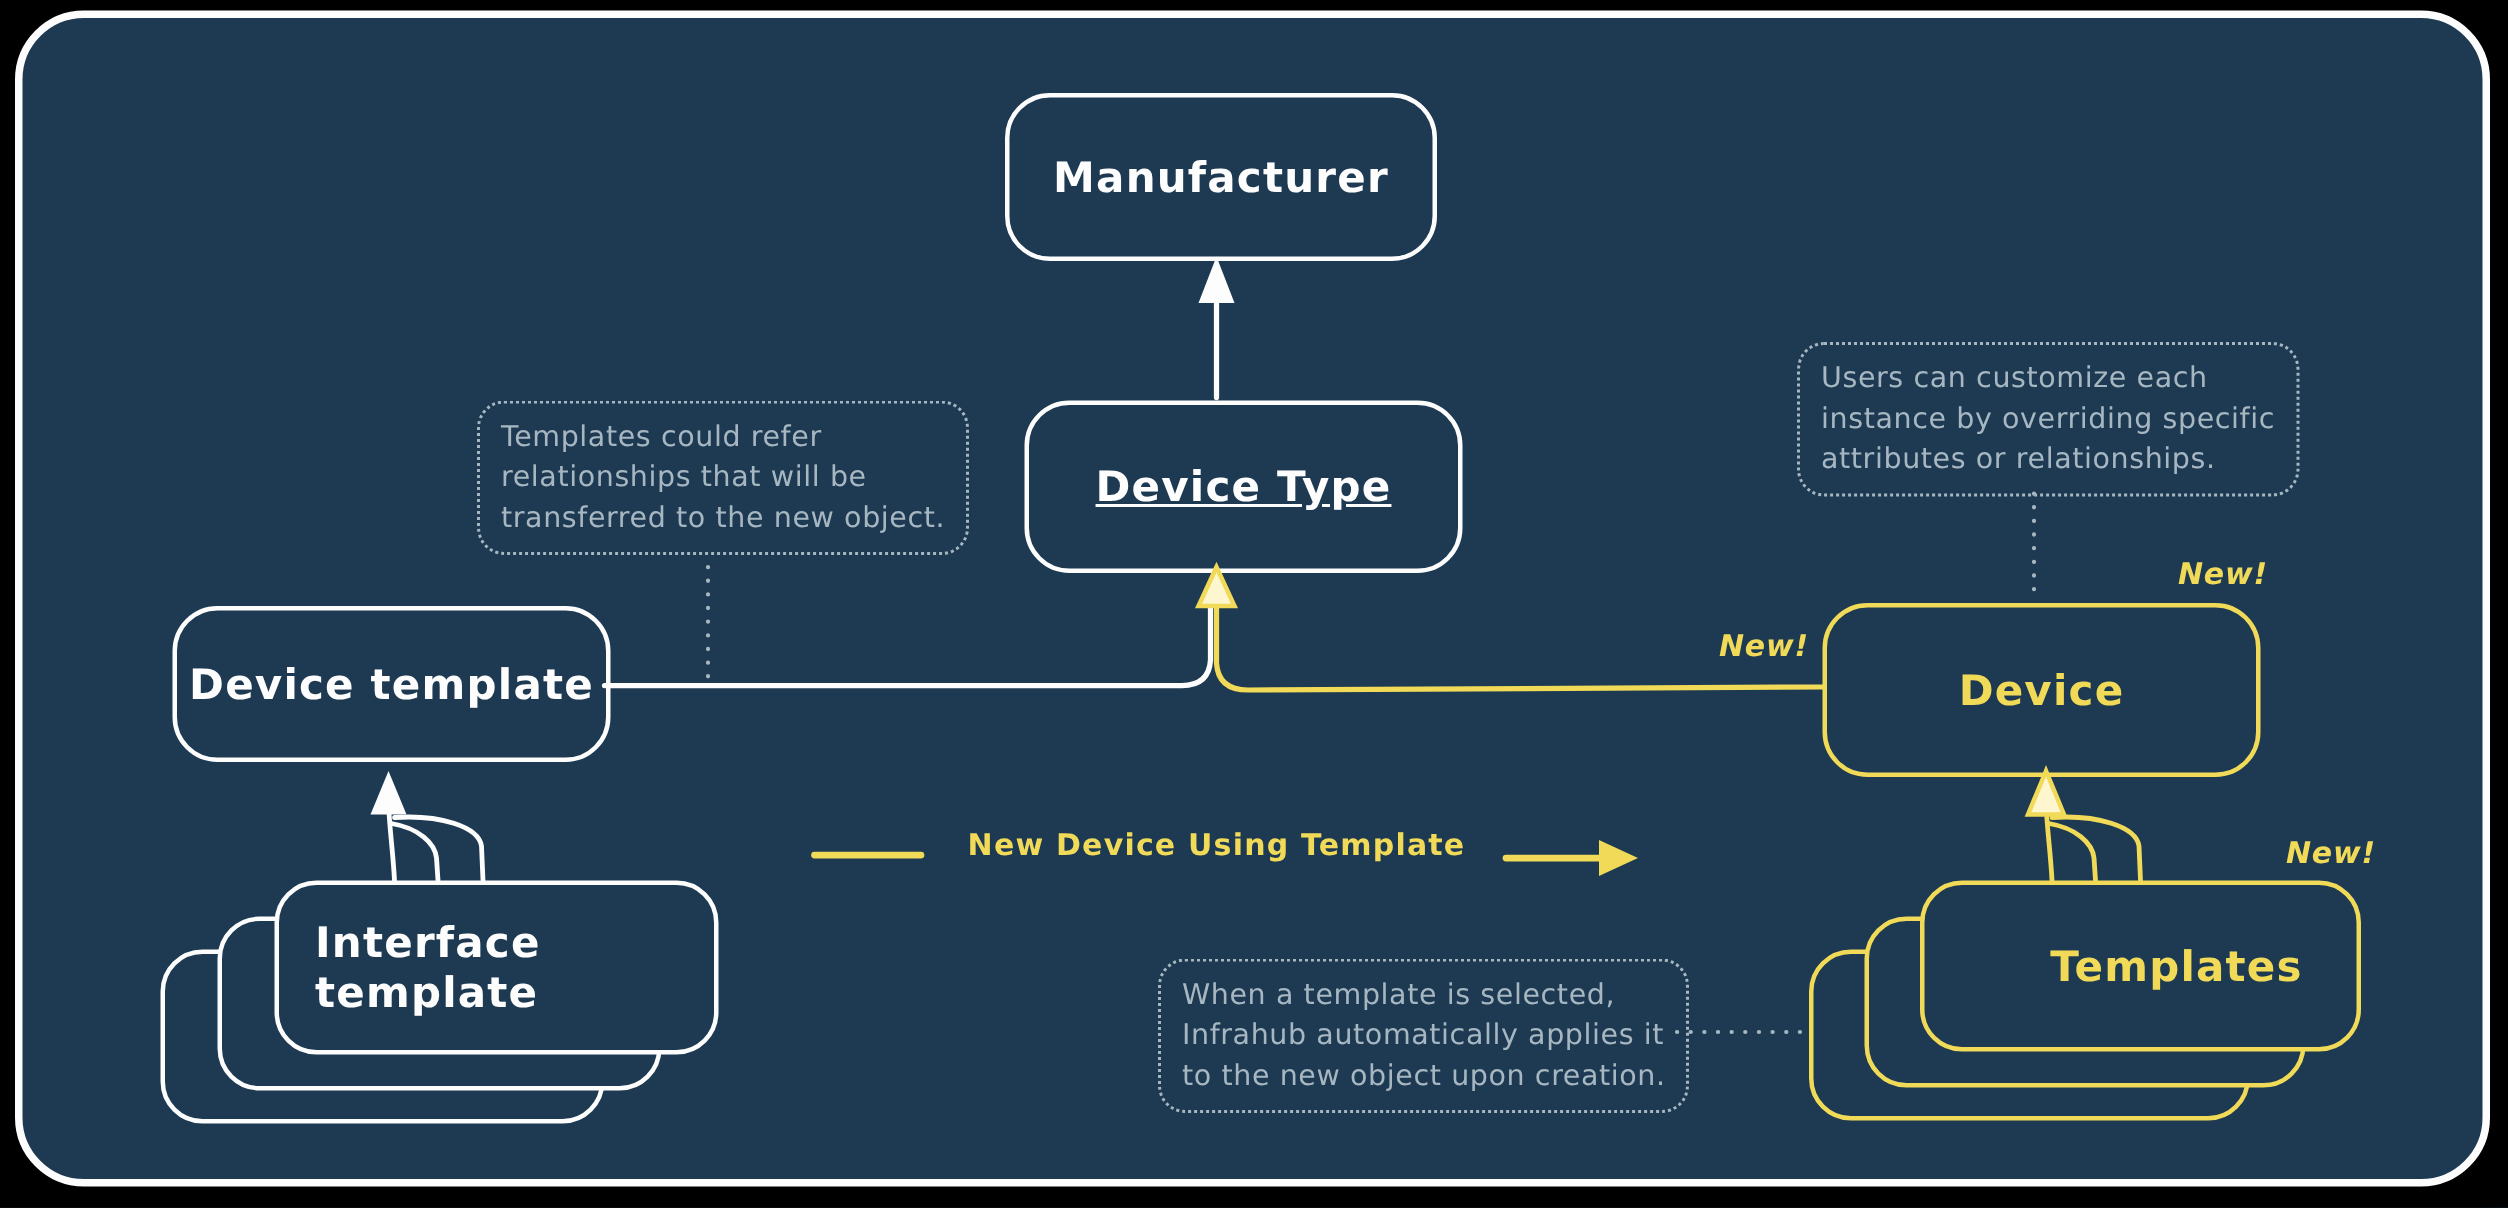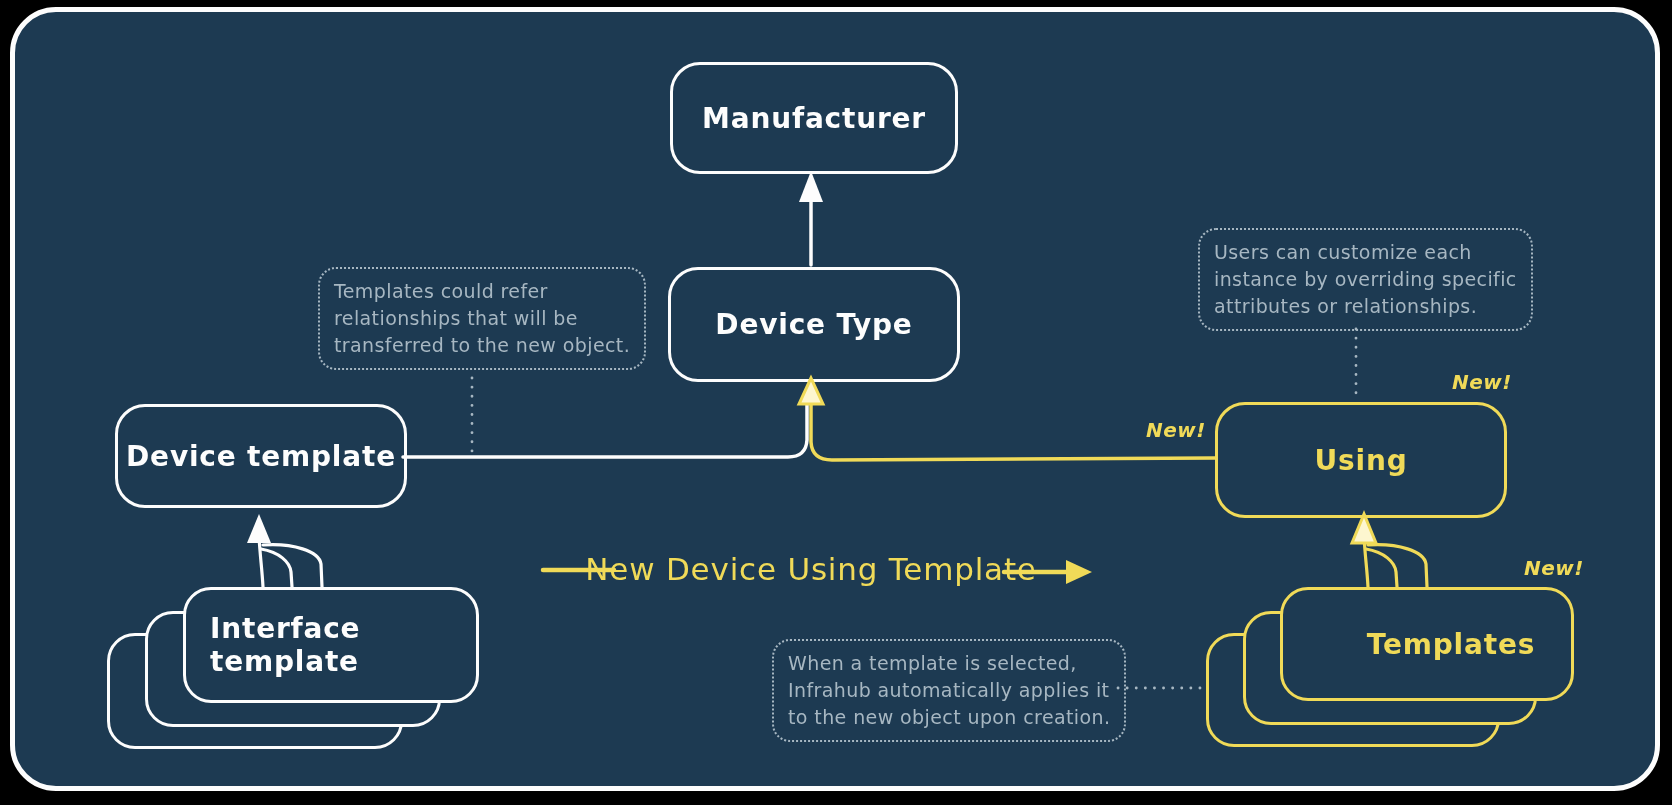--- a/index.html
+++ b/index.html
@@ -15,21 +15,21 @@
   .card.yellow{border-color:#f0da58;}
   .card-label{display:flex;align-items:center;justify-content:center;width:100%;height:100%;
         color:#fdfdfd;font-size:28px;font-weight:bold;letter-spacing:0.8px;margin-left:24px;}
   .yellowstack .card-label{color:#f0da58;}
   .note{position:absolute;z-index:4;border:2.5px dotted #a7b7c2;border-radius:18px;
         padding:9px 14px;color:#a7b7c2;font-size:19px;line-height:1.42;
         letter-spacing:0.4px;white-space:pre;background:transparent;}
   .badge{position:absolute;z-index:6;color:#f0da58;font-size:20px;font-weight:bold;
          font-style:italic;letter-spacing:0.5px;}
   .flow-label{position:absolute;z-index:6;left:811px;top:551px;transform:translateX(-50%);
-         color:#f0da58;font-size:31px;font-weight:normal;letter-spacing:0.8px;white-space:nowrap;}
+         color:#f0da58;font-size:20px;font-weight:bold;letter-spacing:0.8px;white-space:nowrap;}
   svg.wires{position:absolute;left:0;top:0;z-index:5;}
   .z1{z-index:1}.z2{z-index:2}.z3{z-index:3}
 </style>
 </head>
 <body>
 
 <div class="page">
   <div class="frame"></div>
 
   <svg class="wires" width="1672" height="805" viewBox="0 0 1672 805">
@@ -58,30 +58,30 @@
 
     <path d="M 543 570 L 614 570" stroke="#f0da58" stroke-width="4.5" fill="none" stroke-linecap="round"></path>
     <path d="M 1004 572 L 1068 572" stroke="#f0da58" stroke-width="4.5" fill="none" stroke-linecap="round"></path>
     <polygon points="1092,572 1066,560 1066,584" fill="#f0da58"></polygon>
   </svg>
 
   <div class="node" style="left:670px;top:62px;width:282px;height:106px;">
     <span>Manufacturer</span>
   </div>
 
-  <div class="node" style="left:668px;top:267px;width:286px;height:109px;">
+  <div class="node" style="left:683px;top:267px;width:286px;height:109px;text-decoration:underline;">
     <span>Device Type</span>
   </div>
 
   <div class="node" style="left:115px;top:404px;width:286px;height:98px;">
     <span>Device template</span>
   </div>
 
   <div class="node yellow" style="left:1215px;top:402px;width:286px;height:110px;">
-    <span>Using</span>
+    <span>Device</span>
   </div>
 
   <div>
     <div class="card z1" style="left:107px;top:633px;width:290px;height:110px;"></div>
     <div class="card z2" style="left:145px;top:611px;width:290px;height:110px;"></div>
     <div class="card z3" style="left:183px;top:587px;width:290px;height:110px;">
       <div class="card-label">Interface template</div>
     </div>
   </div>
 

